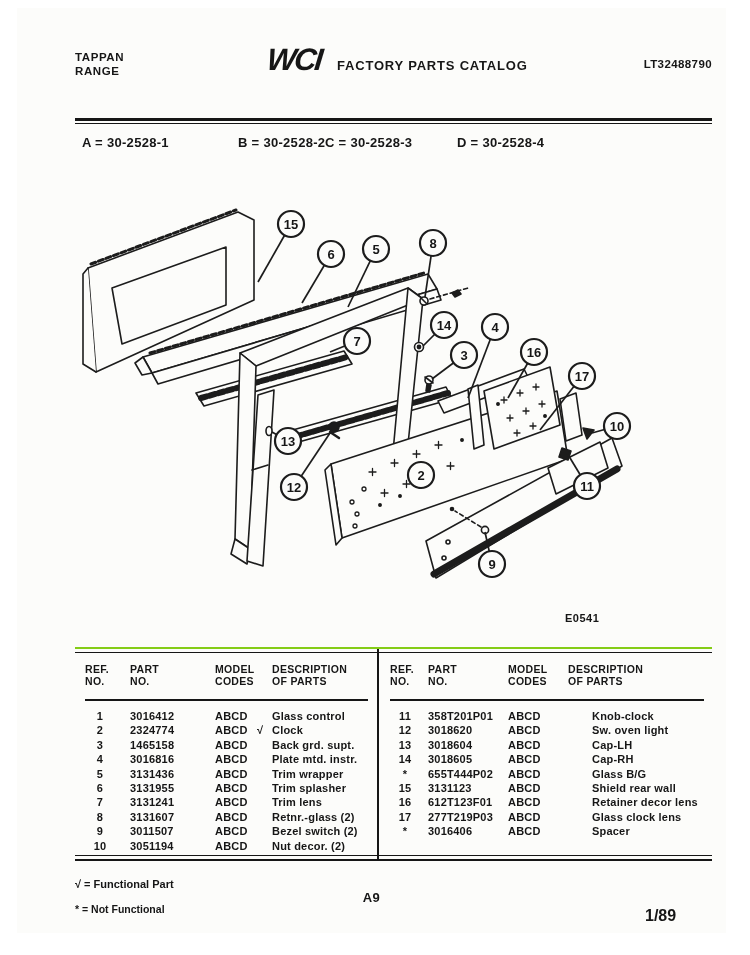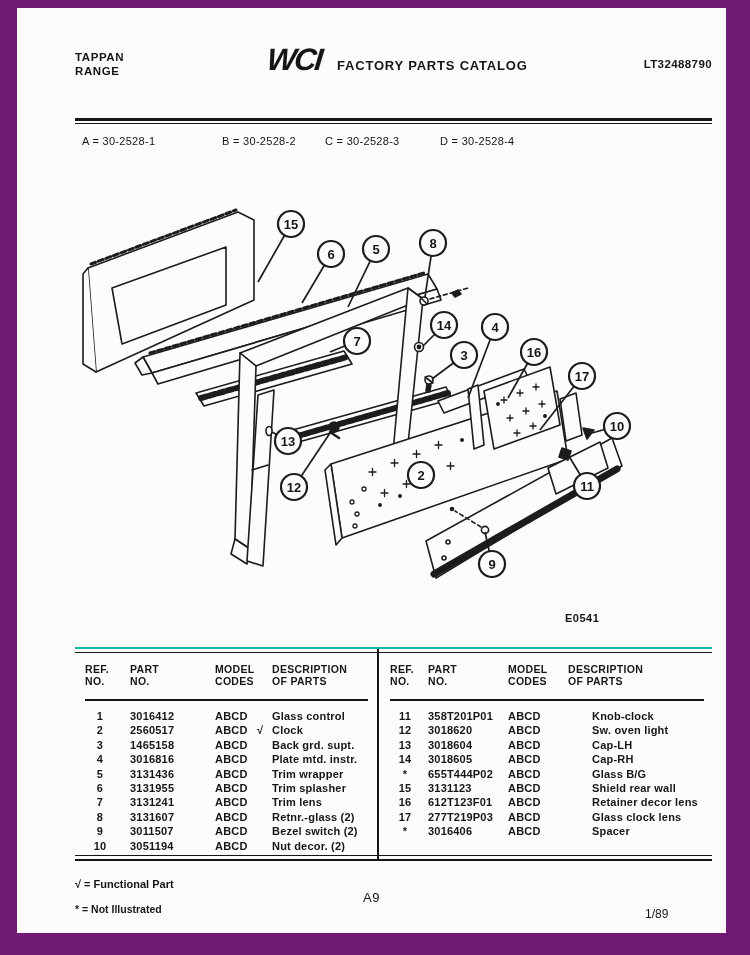--- a/index.html
+++ b/index.html
@@ -1,36 +1,36 @@
 <!DOCTYPE html>
 <html><head>
 <meta charset="utf-8">
 <style>
   html,body{margin:0;padding:0;background:#333;}
-  .scan{position:relative;width:750px;height:955px;background:#701a75;overflow:hidden;
+  .scan{position:relative;width:750px;height:955px;background:#ffffff;overflow:hidden;
         font-family:"Liberation Sans",sans-serif;color:#161616;}
   .sheet{position:absolute;left:17px;top:8px;width:709px;height:925px;background:#fcfcfa;}
   .abs{position:absolute;}
   
   .brand{left:58px;top:42px;font-size:11.5px;font-weight:700;letter-spacing:.6px;line-height:14px;}
   .wci{left:250px;top:34px;font-size:31px;font-weight:900;font-style:italic;
        letter-spacing:-2px;transform:skewX(-6deg);}
   .catalog-title{left:320px;top:50px;font-size:13px;font-weight:700;letter-spacing:.8px;text-align:right;}
   .doc-number{left:580px;top:50px;width:115px;text-align:right;font-size:11.5px;font-weight:700;letter-spacing:.4px;}
   .rule-a{left:58px;top:110px;width:637px;height:3px;background:#161616;}
   .rule-b{left:58px;top:115px;width:637px;height:1px;background:#161616;}
-  .models{font-size:11px;font-weight:400;letter-spacing:.3px;}
-  .m0{left:65px;top:127px;}  .m1{left:186px;top:127px;padding-left:19px;}
-  .m2{left:308px;top:127px;} .m3{left:423px;top:127px;text-align:right;}
+  .models{font-size:13px;font-weight:700;letter-spacing:.3px;}
+  .m0{left:65px;top:127px;}  .m1{left:202px;top:127px;padding-left:19px;}
+  .m2{left:308px;top:127px;} .m3{left:440px;top:127px;text-align:right;}
   
   #diagram-svg{position:absolute;left:30px;top:177px;width:660px;height:450px;}
   .figure-code{left:548px;top:604px;font-size:11px;font-weight:700;letter-spacing:.5px;}
   
   .parts-table{left:58px;top:639px;width:637px;height:210px;
-               border-top:2px solid #14b8a6;border-bottom:2px solid #161616;}
+               border-top:2px solid #84cc16;border-bottom:2px solid #161616;}
   .parts-table .line2top{position:absolute;left:0;right:0;top:3px;height:1px;background:#161616;}
   .parts-table .line2bot{position:absolute;left:0;right:0;bottom:3px;height:1px;background:#161616;}
   .divider{position:absolute;left:302px;top:0;bottom:0;width:2px;background:#161616;}
   .panel{position:absolute;top:6px;}
   .panel-left{left:10px;width:283px;}
   .panel-right{left:315px;width:314px;}
   .thead{position:relative;height:44px;border-bottom:2px solid #161616;}
   .thead span{position:absolute;top:8px;font-size:10.5px;font-weight:700;line-height:12px;letter-spacing:.3px;white-space:pre-line;}
   .panel-left  .h-ref{left:0;}   .panel-left  .h-part{left:45px;}
   .panel-left  .h-codes{left:130px;} .panel-left .h-desc{left:187px;}
@@ -40,22 +40,22 @@
   .trow{position:relative;height:14.4px;font-size:11px;font-weight:700;letter-spacing:.2px;}
   .trow span{position:absolute;top:0;white-space:nowrap;}
   .c-ref{left:0;width:30px;text-align:center;}
   .panel-left  .c-part{left:45px;}  .panel-left  .c-codes{left:130px;}
   .panel-left  .c-flag{left:172px;} .panel-left  .c-desc{left:187px;}
   .panel-right .c-part{left:38px;}  .panel-right .c-codes{left:118px;}
   .panel-right .c-desc{left:178px;margin-left:24px;}
   
   .legend1{left:58px;top:870px;font-size:11px;font-weight:700;}
   .legend2{left:58px;top:895px;font-size:10.5px;font-weight:700;}
-  .page-num{left:0;right:0;top:882px;text-align:center;font-size:13px;font-weight:400;letter-spacing:.5px;}
-  .rev-date{left:628px;top:899px;font-size:12px;font-weight:400;}
+  .page-num{left:0;right:0;top:882px;text-align:center;font-size:13px;font-weight:700;letter-spacing:.5px;}
+  .rev-date{left:628px;top:899px;font-size:16px;font-weight:700;}
 </style>
 </head>
 <body>
 
 <div class="scan">
   <div class="sheet">
 
     <div class="abs brand">
       <div>TAPPAN</div>
       <div>RANGE</div>
@@ -266,21 +266,21 @@
         <div class="rows" id="rows-left">
             <div class="trow">
               <span class="c-ref">1</span>
               <span class="c-part">3016412</span>
               <span class="c-codes">ABCD</span>
               <span class="c-flag"></span>
               <span class="c-desc">Glass control</span>
             </div>
             <div class="trow">
               <span class="c-ref">2</span>
-              <span class="c-part">2560517</span>
+              <span class="c-part">2324774</span>
               <span class="c-codes">ABCD</span>
               <span class="c-flag">√</span>
               <span class="c-desc">Clock</span>
             </div>
             <div class="trow">
               <span class="c-ref">3</span>
               <span class="c-part">1465158</span>
               <span class="c-codes">ABCD</span>
               <span class="c-flag"></span>
               <span class="c-desc">Back grd. supt.</span>
@@ -401,18 +401,18 @@
               <span class="c-ref">*</span>
               <span class="c-part">3016406</span>
               <span class="c-codes">ABCD</span>
               <span class="c-desc">Spacer</span>
             </div>
           </div>
       </div>
     </div>
 
     <div class="abs legend1">√ = Functional Part</div>
-    <div class="abs legend2">* = Not Illustrated</div>
+    <div class="abs legend2">* = Not Functional</div>
     <div class="abs page-num">A9</div>
     <div class="abs rev-date">1/89</div>
 
   </div>
 </div>
 
 </body></html>

